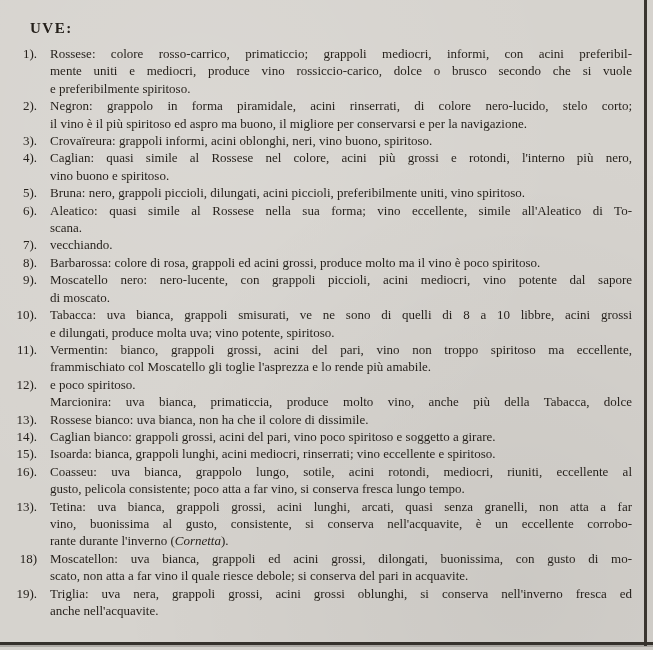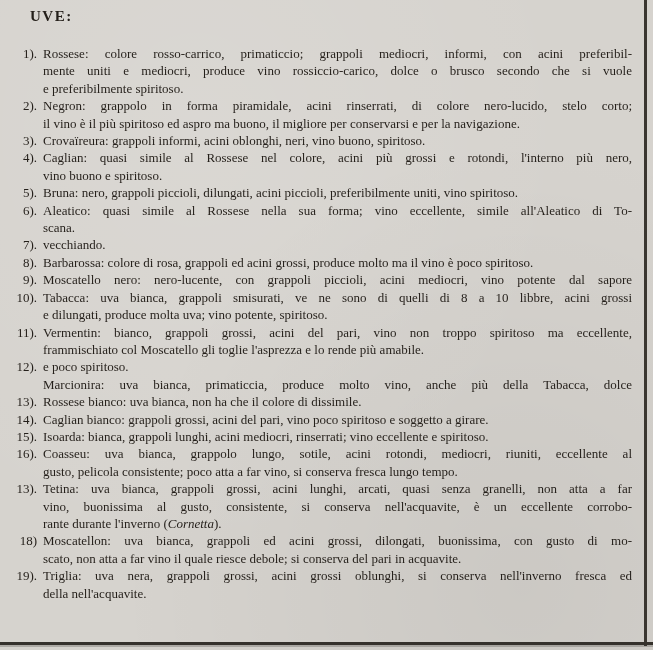--- a/index.html
+++ b/index.html
@@ -14,21 +14,21 @@
     overflow: hidden;
     background: #d6d3ce;
     background-image:
       radial-gradient(ellipse at 30% 20%, rgba(255,255,255,0.10), rgba(0,0,0,0) 60%),
       radial-gradient(ellipse at 80% 90%, rgba(0,0,0,0.05), rgba(0,0,0,0) 55%);
     font-family: "Liberation Serif", "DejaVu Serif", serif;
     color: #241f1a;
   }
   .page-title {
     position: absolute;
-    top: 8px;
+    top: 20px;
     left: 30px;
     font-size: 15px;
     font-weight: bold;
     letter-spacing: 1.5px;
   }
   .uve-list {
     position: absolute;
     top: 45px;
     left: 0;
     right: 0;
@@ -39,21 +39,21 @@
     display: flex;
     align-items: flex-start;
   }
   .num {
     flex: 0 0 37px;
     text-align: right;
     white-space: nowrap;
   }
   .text {
     flex: 1 1 auto;
-    margin-left: 6px;
+    margin-left: 13px;
     margin-right: 21px;
     min-width: 0;
   }
   .line {
     display: block;
     text-align: justify;
     text-align-last: justify;
   }
   .line.last {
     text-align: right;
@@ -143,20 +143,21 @@
     <span class="num">8).</span>
     <span class="text">
           <span class="line last">Barbarossa: colore di rosa, grappoli ed acini grossi, produce molto ma il vino è poco spiritoso.</span>
         </span>
   </div>
 
   <div class="item">
     <span class="num">9).</span>
     <span class="text">
           <span class="line">Moscatello nero: nero-lucente, con grappoli piccioli, acini mediocri, vino potente dal sapore</span>
+          <span class="line last">di moscato.</span>
         </span>
   </div>
 
   <div class="item">
     <span class="num">10).</span>
     <span class="text">
           <span class="line">Tabacca: uva bianca, grappoli smisurati, ve ne sono di quelli di 8 a 10 libbre, acini grossi</span>
           <span class="line last">e dilungati, produce molta uva; vino potente, spiritoso.</span>
         </span>
   </div>
@@ -220,20 +221,20 @@
     <span class="text">
           <span class="line">Moscatellon: uva bianca, grappoli ed acini grossi, dilongati, buonissima, con gusto di mo-</span>
           <span class="line last">scato, non atta a far vino il quale riesce debole; si conserva del pari in acquavite.</span>
         </span>
   </div>
 
   <div class="item">
     <span class="num">19).</span>
     <span class="text">
           <span class="line">Triglia: uva nera, grappoli grossi, acini grossi oblunghi, si conserva nell'inverno fresca ed</span>
-          <span class="line last">della nell'acquavite.</span>
+          <span class="line last">anche nell'acquavite.</span>
         </span>
   </div>
 </div>
 
   <div class="rule-right"></div>
   <div class="rule-bottom"></div>
 </div>
 
 </body></html>

